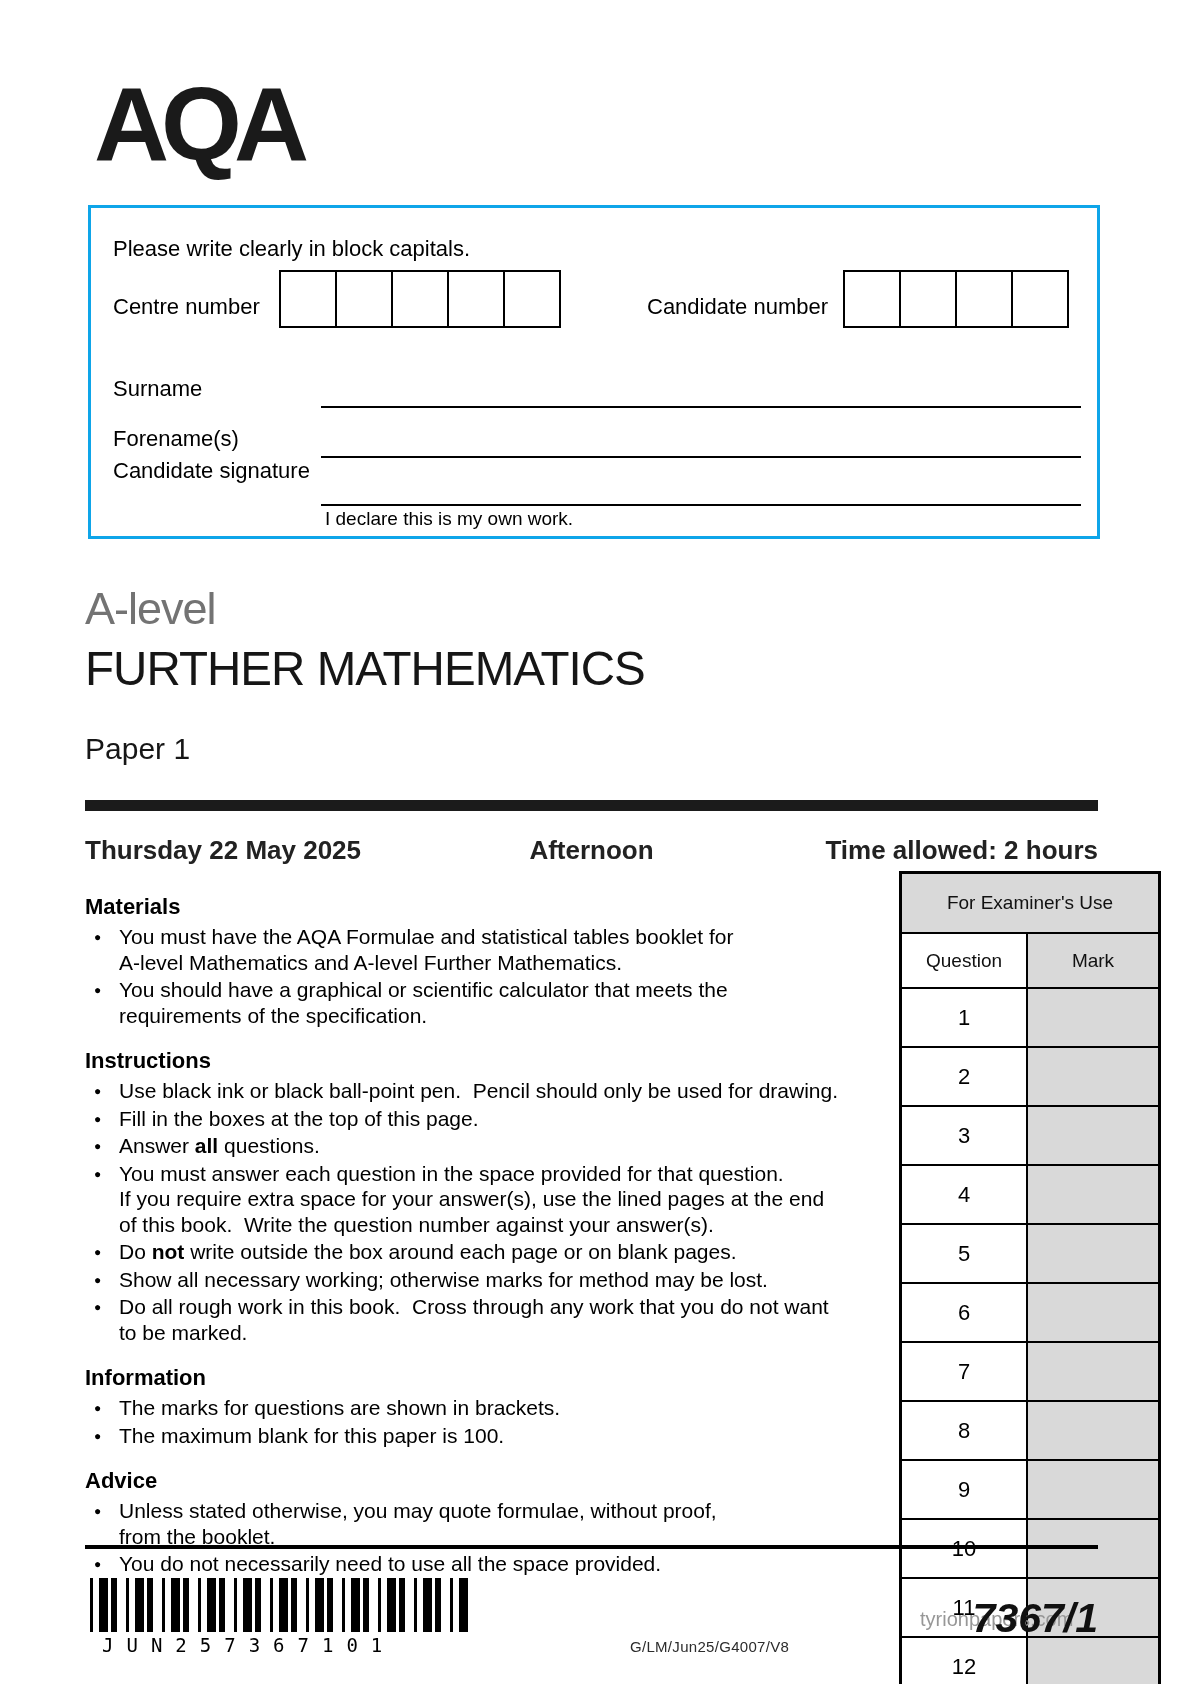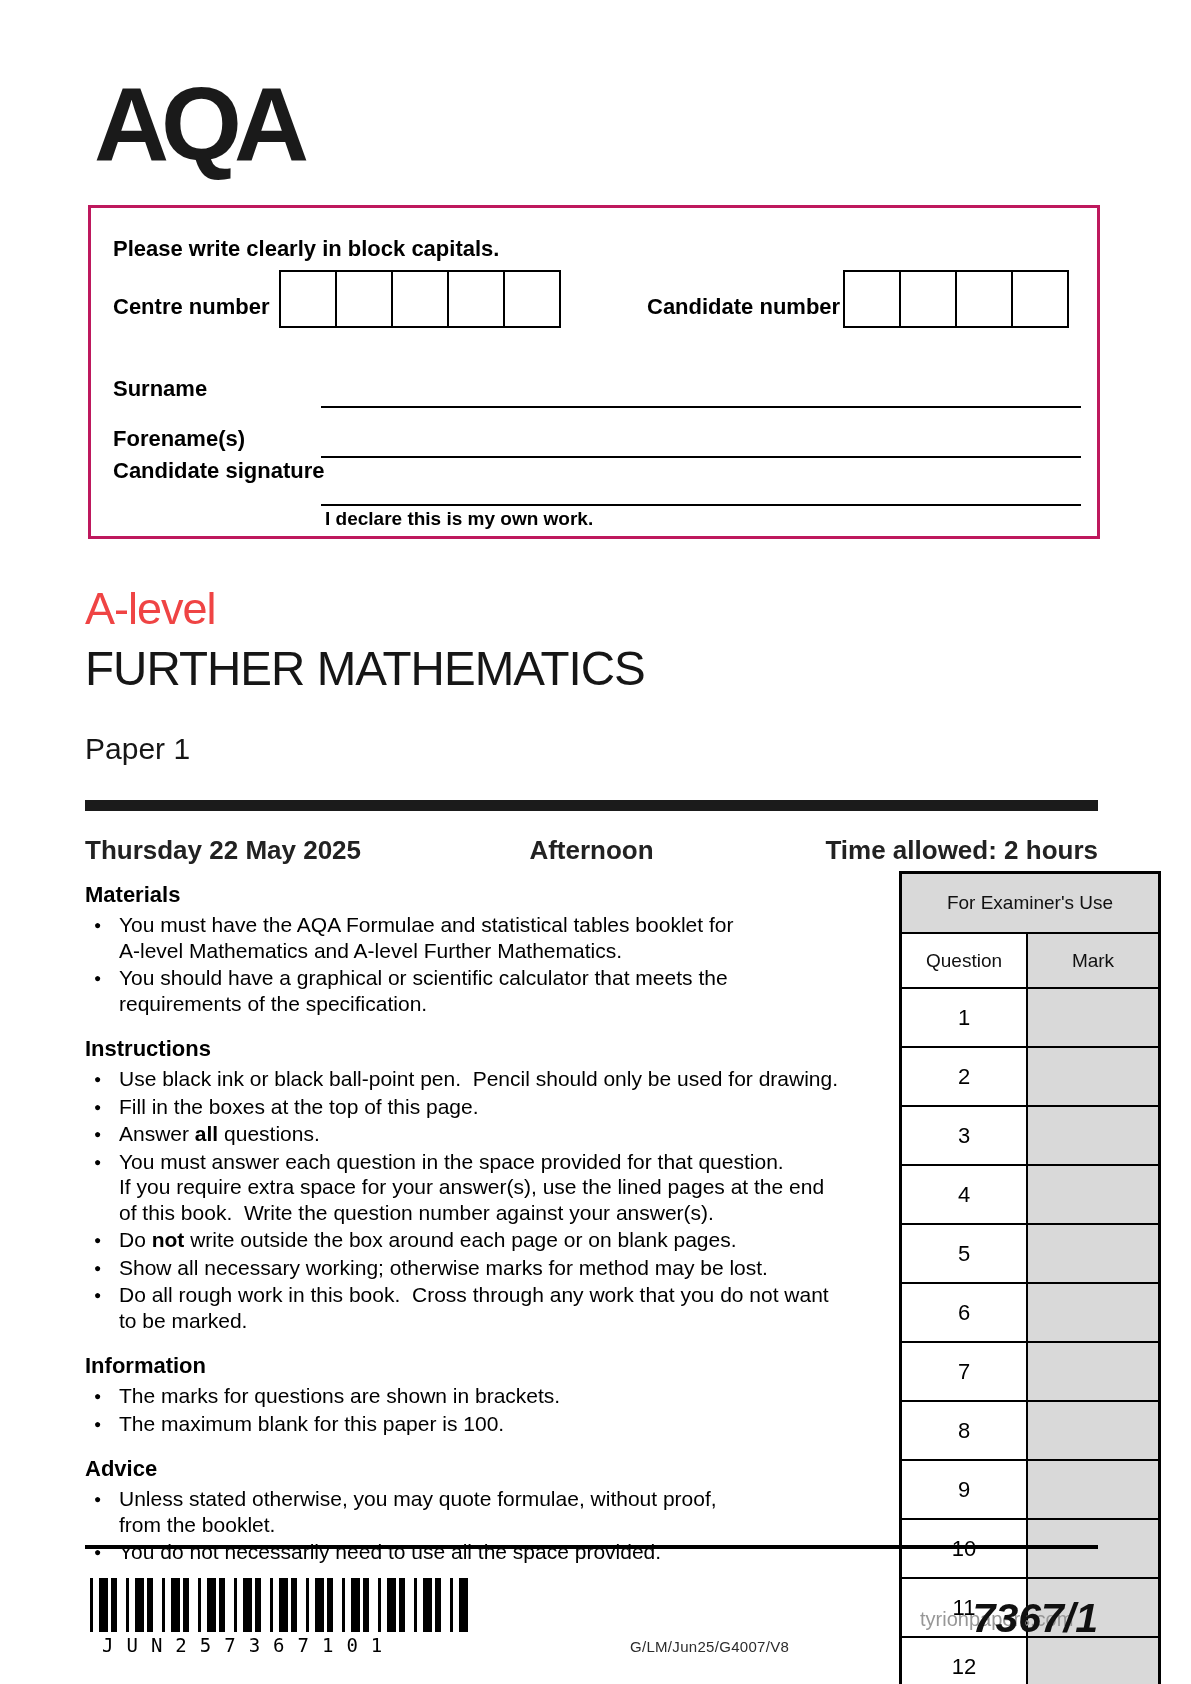--- a/index.html
+++ b/index.html
@@ -5,48 +5,48 @@
   html,body{margin:0;padding:0;background:#fff;}
   .page{position:relative;width:1191px;height:1684px;background:#ffffff;overflow:hidden;
         font-family:"Liberation Sans",sans-serif;color:#000;}
 
   
   .logo{position:absolute;left:94px;top:72px;font-size:104px;font-weight:900;
         letter-spacing:-8px;line-height:1;color:#1a1a1a;}
 
   
   .candbox{position:absolute;left:88px;top:205px;width:1006px;height:328px;
-           border:3px solid #be185d;font-weight:bold;}
+           border:3px solid #0ea5e9;}
   .candbox .inner{position:absolute;inset:0;}
   .please{position:absolute;left:22px;top:28px;font-size:22px;}
   .fld-lbl{position:absolute;font-size:22px;}
   .cells{position:absolute;display:flex;}
   .cell{width:54px;height:54px;border:2px solid #000;background:#fff;}
   .cell + .cell{margin-left:-2px;}
   .wline{position:absolute;height:30px;border-bottom:2.5px solid #000;width:760px;left:230px;}
   .declare{position:absolute;left:234px;top:300px;font-size:19px;}
 
   
-  .title-qual{position:absolute;left:85px;top:583px;font-size:45px;letter-spacing:-1px;color:#ef4444;}
+  .title-qual{position:absolute;left:85px;top:583px;font-size:45px;letter-spacing:-1px;color:#737373;}
   .title-subj{position:absolute;left:85px;top:640px;font-size:49px;letter-spacing:-1px;color:#161616;
               transform:scaleX(.97);transform-origin:left;}
   .title-paper{position:absolute;left:85px;top:732px;font-size:30px;color:#161616;}
 
   .thickrule{position:absolute;left:85px;top:800px;width:1013px;height:11px;background:#1b1b1b;}
 
   
   .daterow{position:absolute;left:85px;top:835px;width:1013px;font-size:26px;font-weight:700;color:#222;}
   .daterow .d-left{position:absolute;left:0;top:0;}
   .daterow .d-mid{position:absolute;left:0;top:0;width:100%;text-align:center;}
   .daterow .d-right{position:absolute;left:0;top:0;width:100%;text-align:right;}
 
   
   .leftcol{position:absolute;left:85px;top:882px;width:775px;}
   .sec-h{font-size:22px;font-weight:700;margin:20px 0 4px 0;}
-  .sec-h:first-child{margin-top:0;}
+  .sec-h:first-child{margin-top:12px;}
   .sec-ul{list-style:none;margin:0;padding:0;}
   .sec-ul li{position:relative;padding-left:34px;font-size:21px;line-height:25.5px;}
   .sec-ul li + li{margin-top:2px;}
   .sec-ul li::before{content:"\25CF";position:absolute;left:9px;top:1px;font-size:12px;}
 
   
   .extable{position:absolute;left:899px;top:871px;border-collapse:collapse;
            border:3px solid #000;table-layout:fixed;}
   .extable td{border:2px solid #000;text-align:center;padding:14px;}
   .extable .c1{width:96px;}

